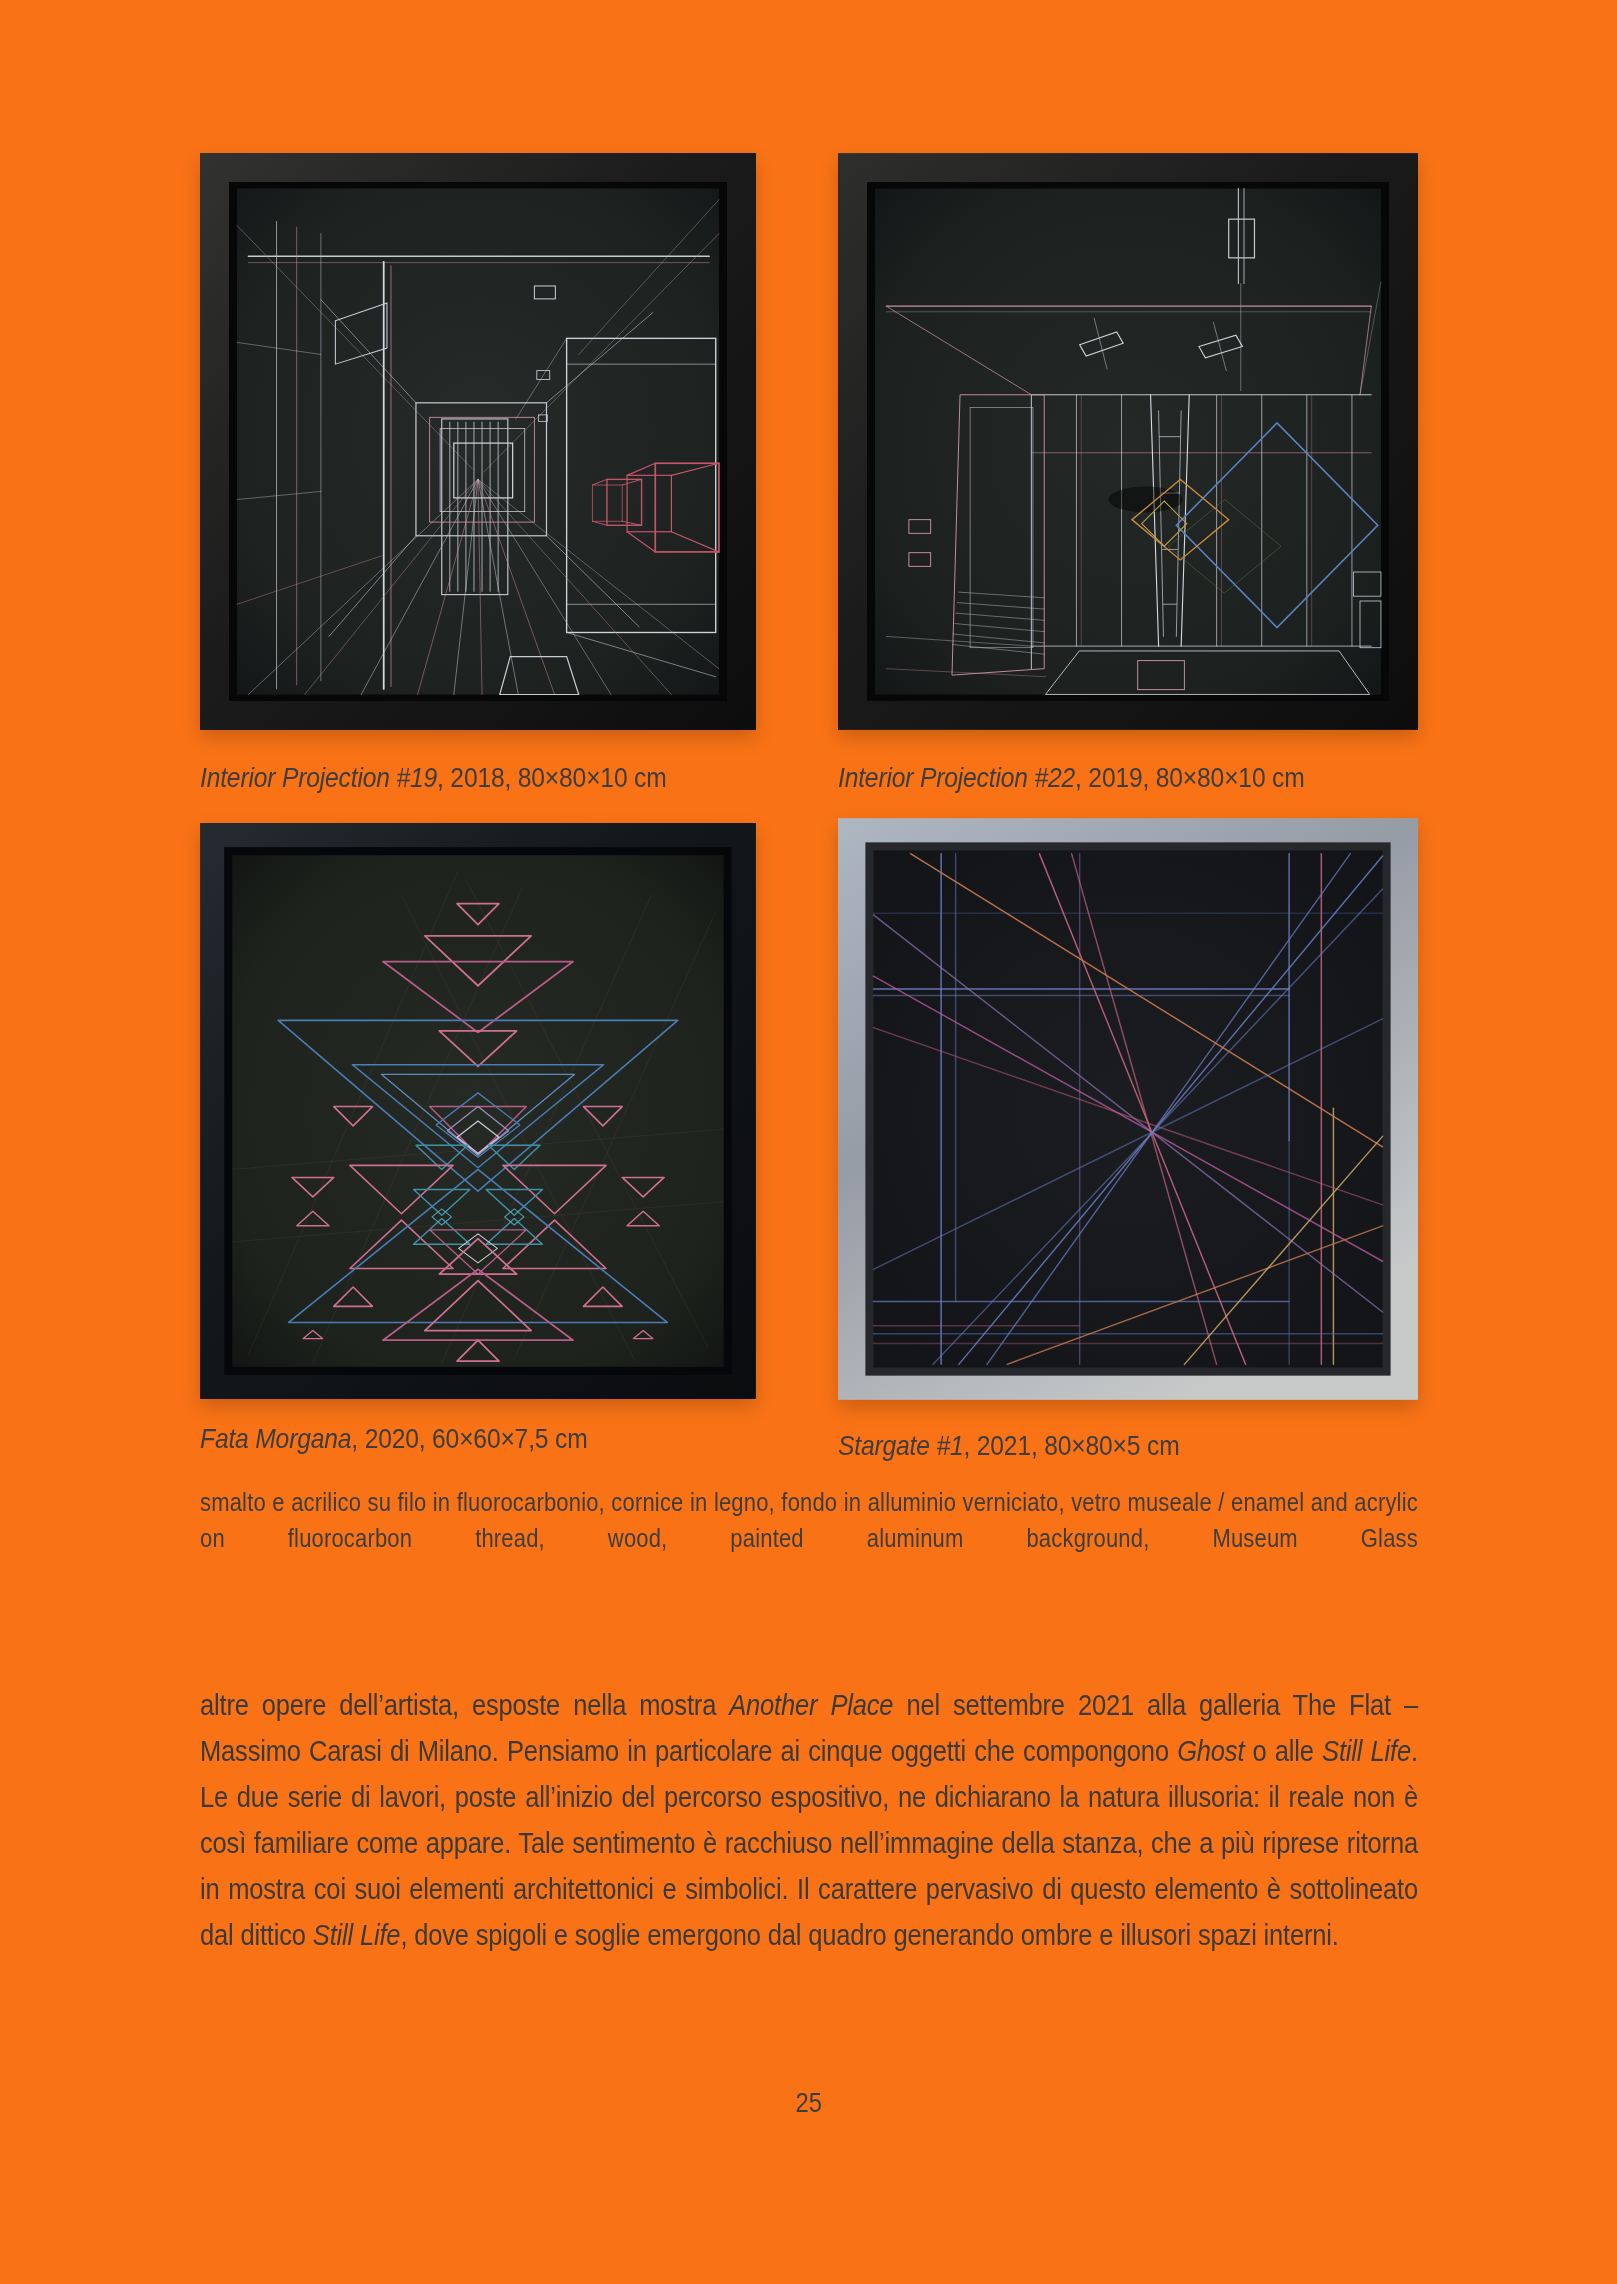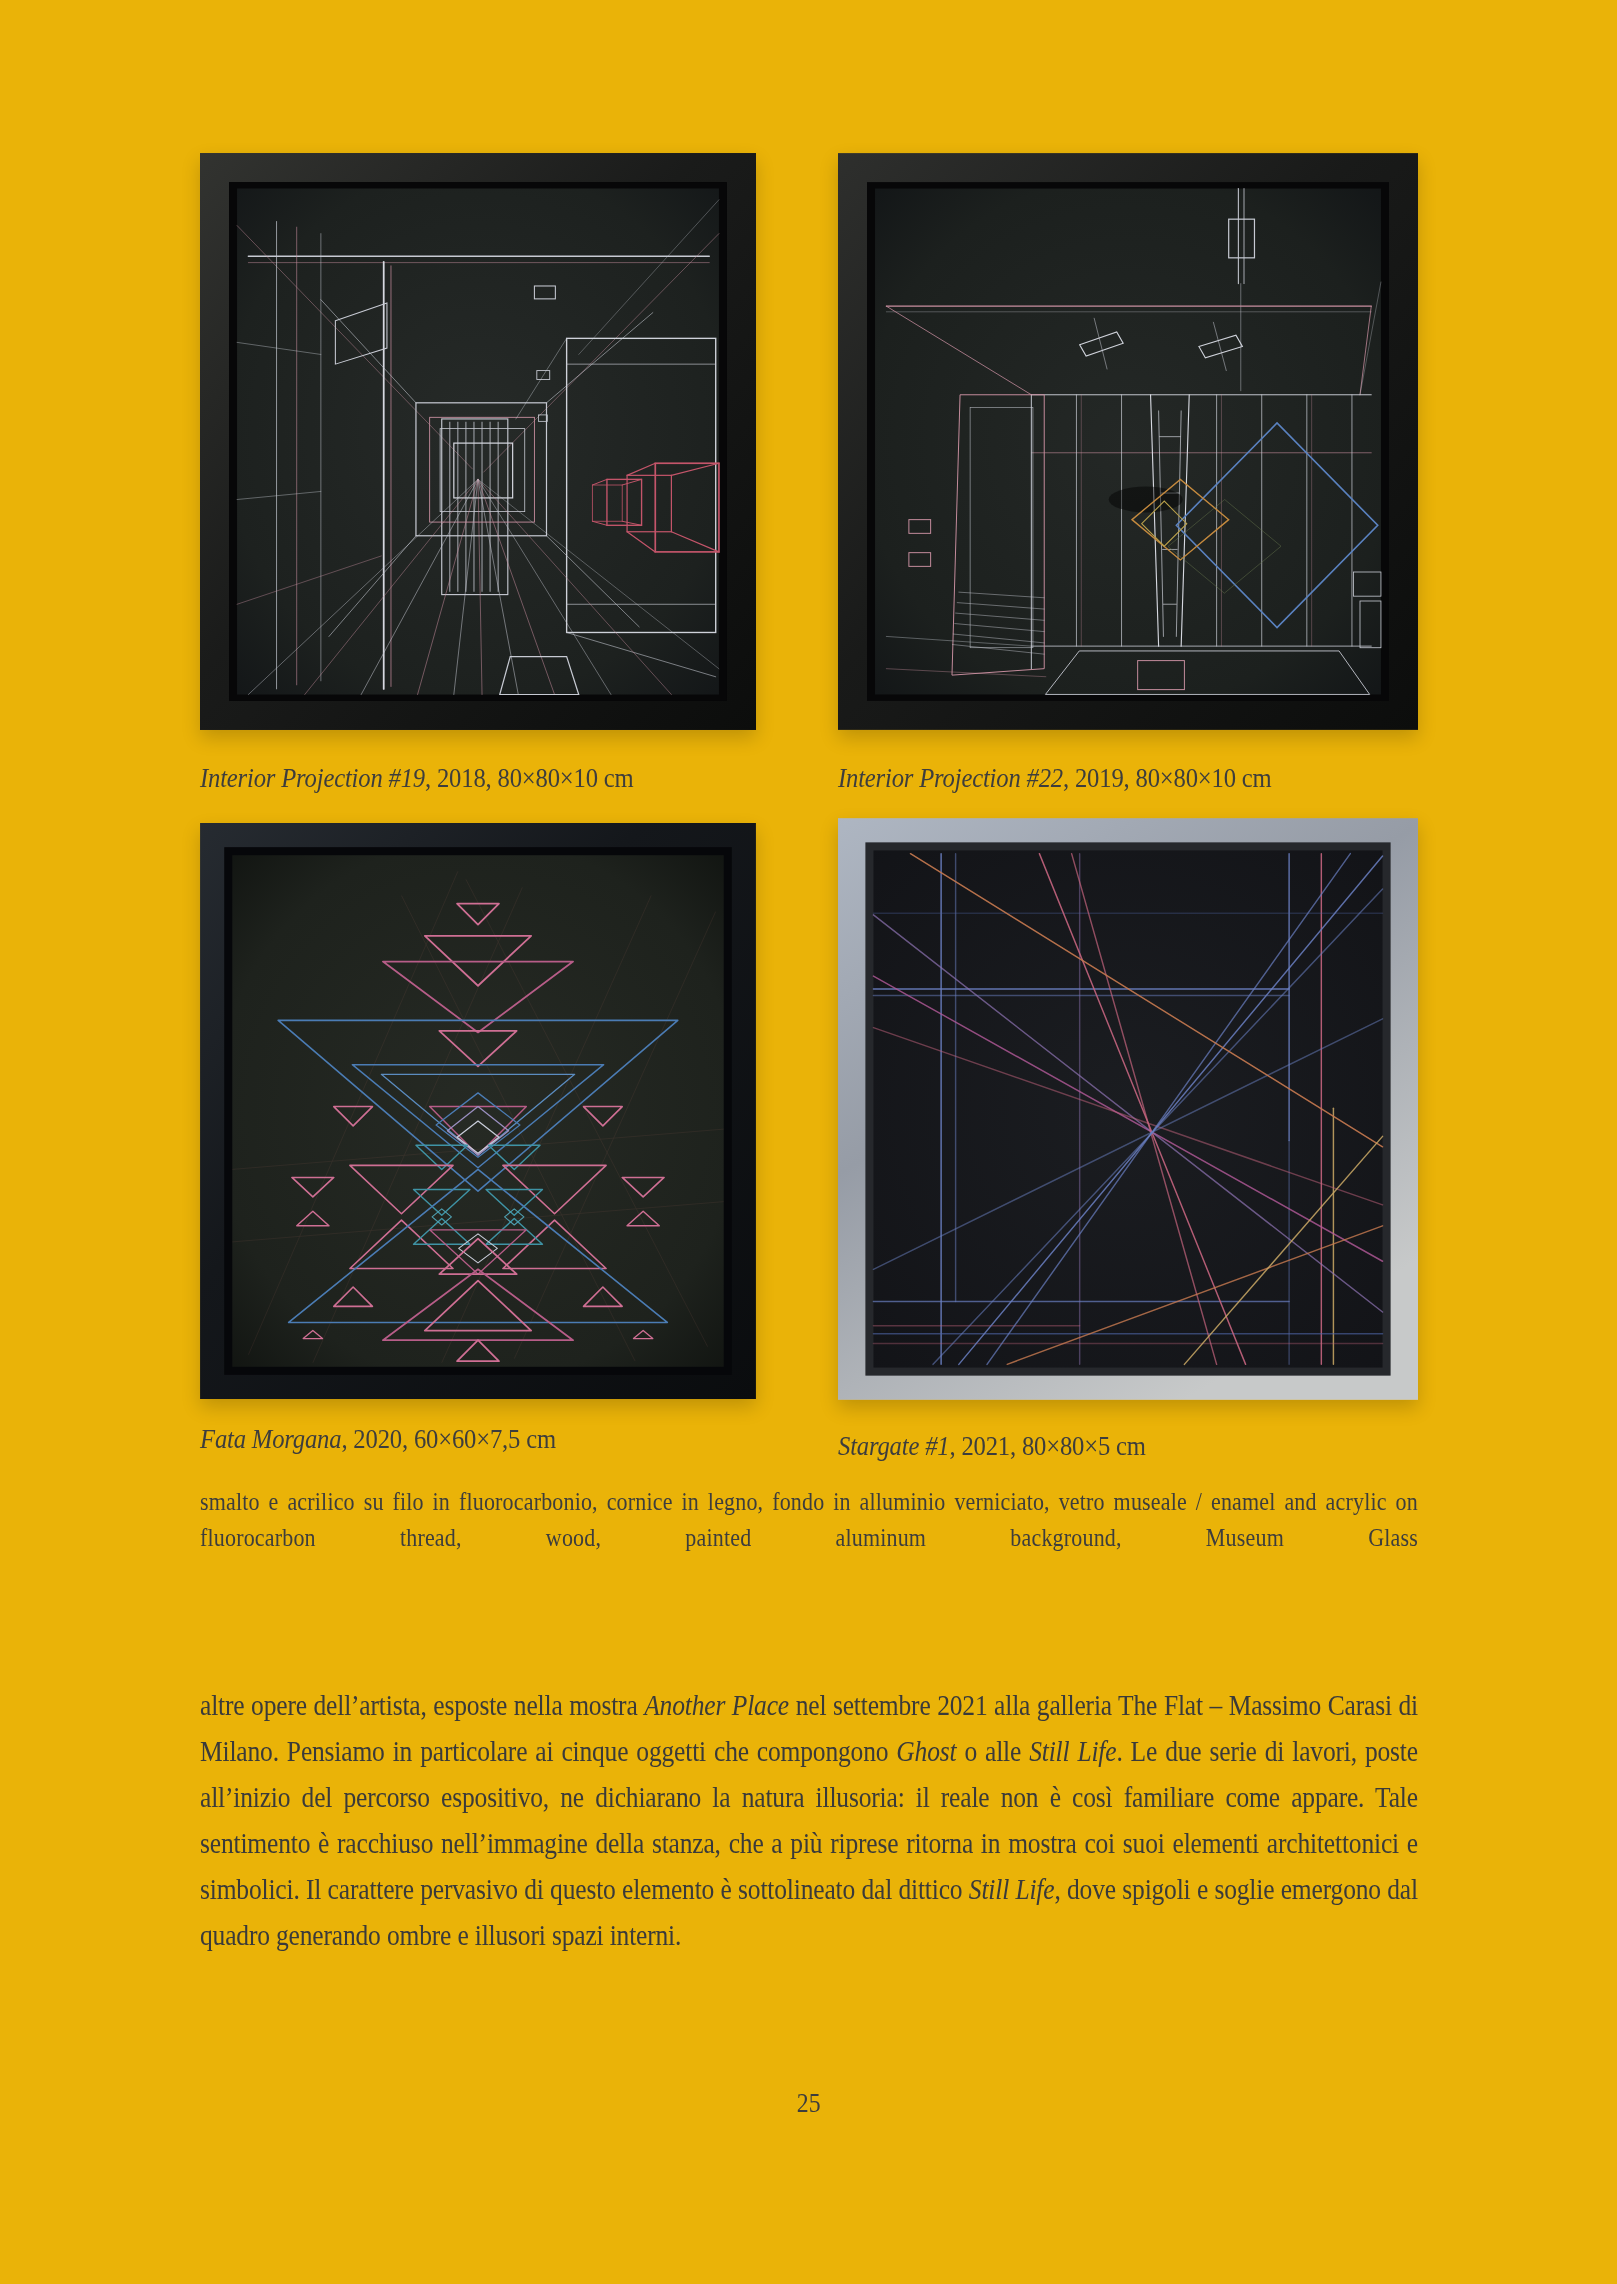--- a/index.html
+++ b/index.html
@@ -1,21 +1,21 @@
 <!DOCTYPE html>
 <html lang="it" style="font-size:13px"><head>
 <meta charset="utf-8">
 <style>
   html,body{margin:0;padding:0;background:#e8e8e8;}
   .page{
     position:relative;
     width:1618px;height:2284px;
-    background:#eab308;
+    background:#f97316;
     overflow:hidden;
-    font-family:Liberation Serif, serif;
+    font-family:Liberation Sans, sans-serif;
     color:#3d3d3d;
   }
   .fig{position:absolute;margin:0;line-height:0;}
   .fig svg{display:block;}
   .shadowed{box-shadow:0 8px 17.7px rgba(0,0,0,.18);}
   .condense{transform:scaleX(.88);transform-origin:0 0;}
   .caption{
     position:absolute;
     font-size:28px;
     letter-spacing:-0.2px;

